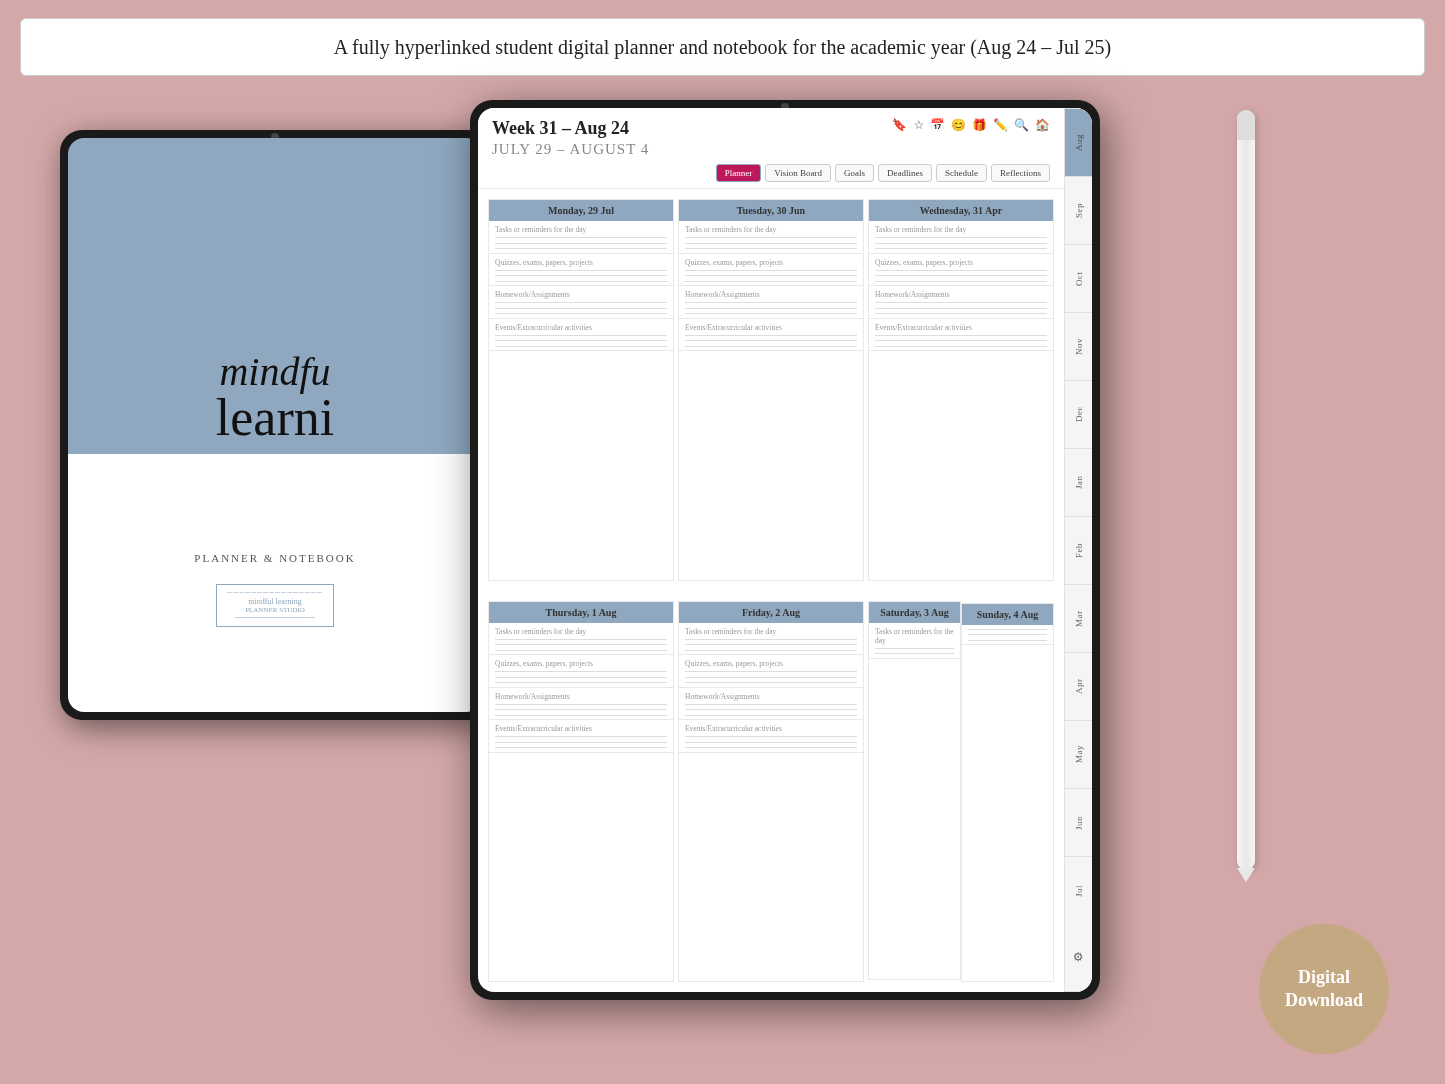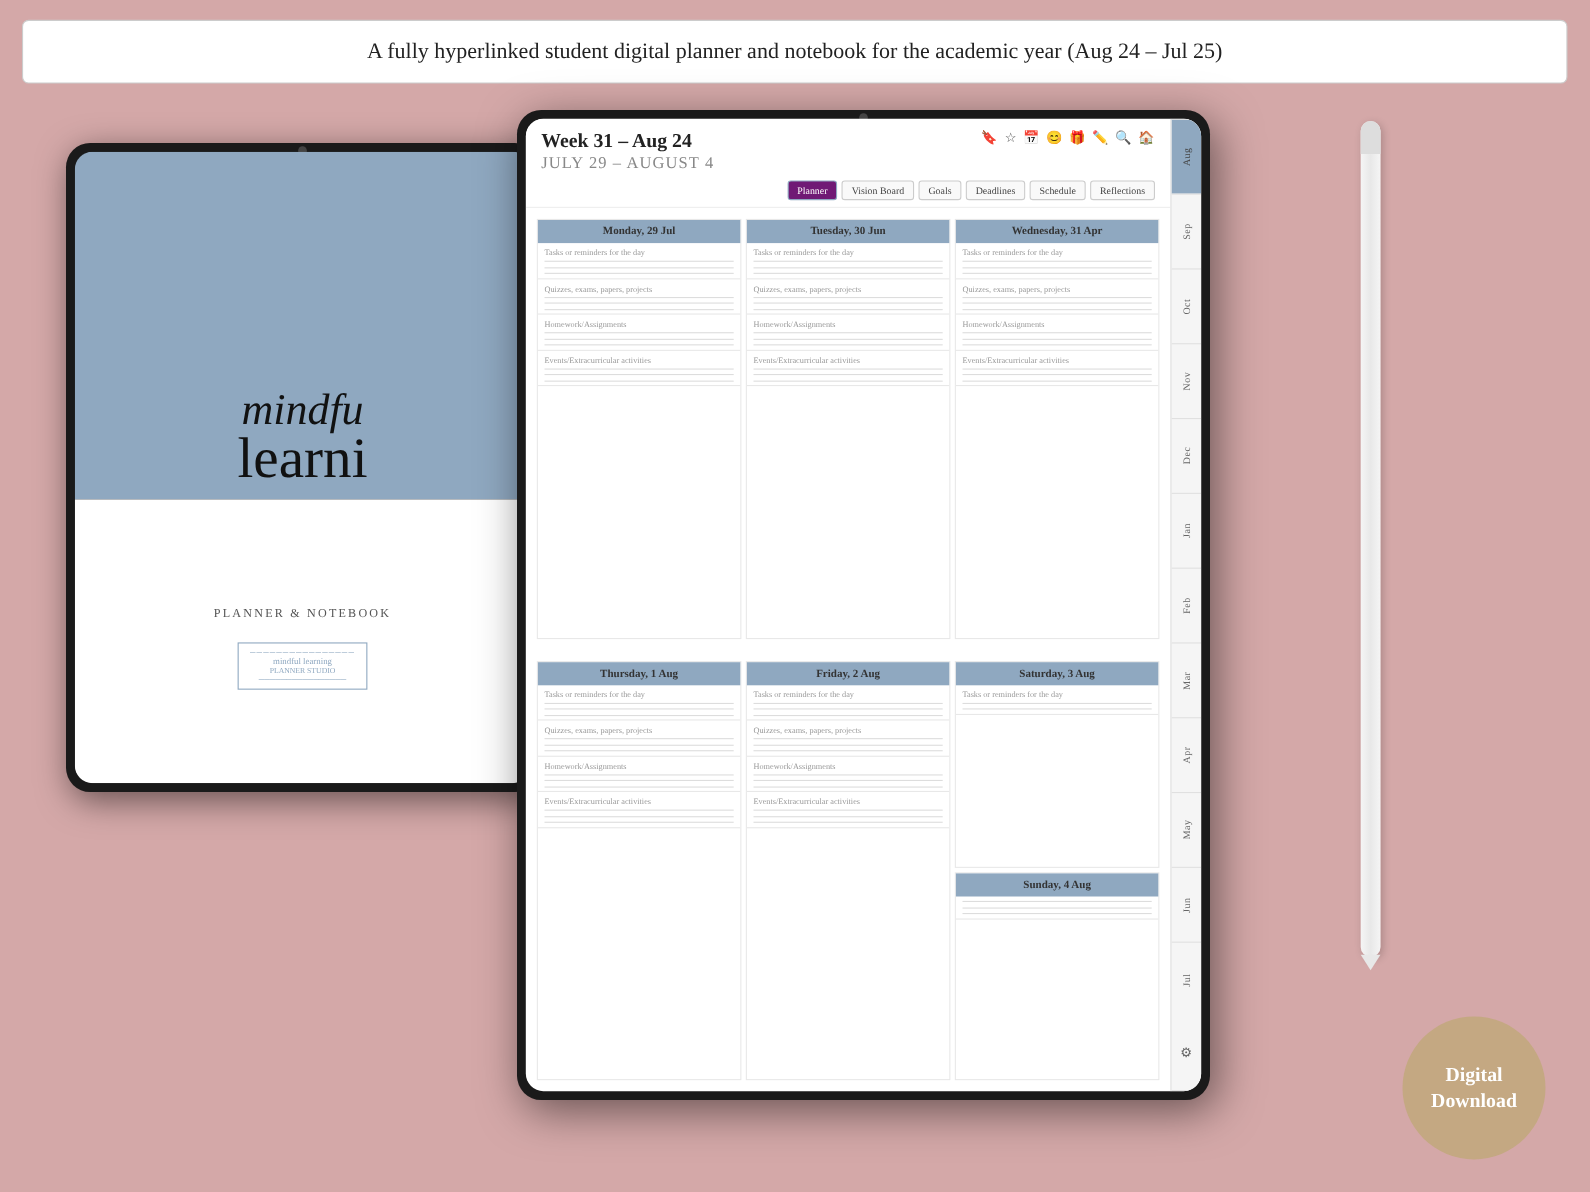--- a/index.html
+++ b/index.html
@@ -210,21 +210,21 @@
     .nav-tab {
       padding: 3px 8px;
       border: 1px solid #ccc;
       border-radius: 3px;
       font-size: 9px;
       color: #444;
       background: #f9f9f9;
     }
 
     .nav-tab.active {
-      background: #701a75;
+      background: #be185d;
       color: white;
       border-color: #8fa8c0;
     }
 
     
     .planner-grid {
       flex: 1;
       display: grid;
       grid-template-columns: repeat(3, 1fr);
       gap: 0;
@@ -331,21 +331,21 @@
       right: 0;
       height: 30px;
       background: #ddd;
       border-radius: 9px 9px 0 0;
     }
 
     
     .digital-download {
       position: absolute;
       bottom: 30px;
-      right: 40px;
+      right: 56px;
       width: 130px;
       height: 130px;
       background: #c4a882;
       border-radius: 50%;
       display: flex;
       flex-direction: column;
       align-items: center;
       justify-content: center;
       color: white;
       text-align: center;
@@ -596,21 +596,21 @@
           <div class="day-section">
             <div class="day-section-label">Events/Extracurricular activities</div>
             <div class="day-lines">
                 <div class="day-line"></div>
                 <div class="day-line"></div>
                 <div class="day-line"></div>
               </div>
           </div>
         </div>
 
-        <div style="display:flex; flex-direction:column; margin:2px; flex:1;">
+        <div style="display:flex; flex-direction:row; margin:2px; flex:1;">
 
           <div class="day-col" style="flex:1; margin:0 0 2px 0;">
             <div class="day-header">Saturday, 3 Aug</div>
             <div class="day-section">
               <div class="day-section-label">Tasks or reminders for the day</div>
               <div class="day-lines">
                   <div class="day-line"></div>
                   <div class="day-line"></div>
                 </div>
             </div>

